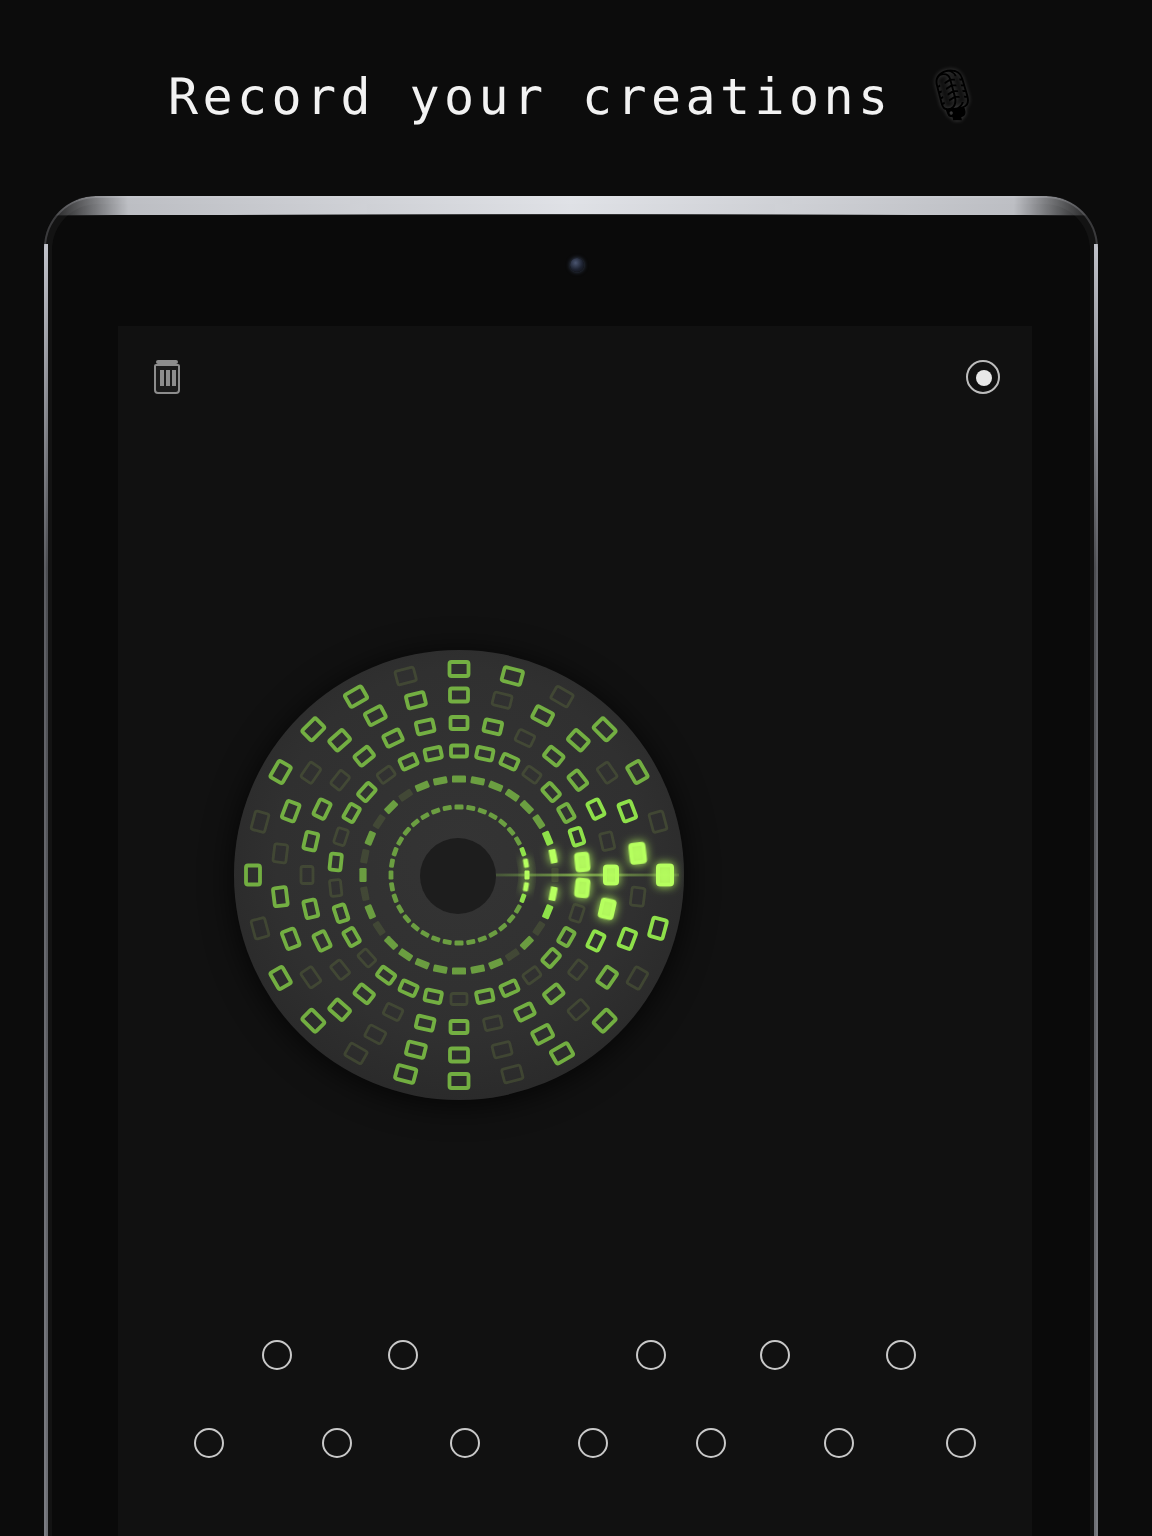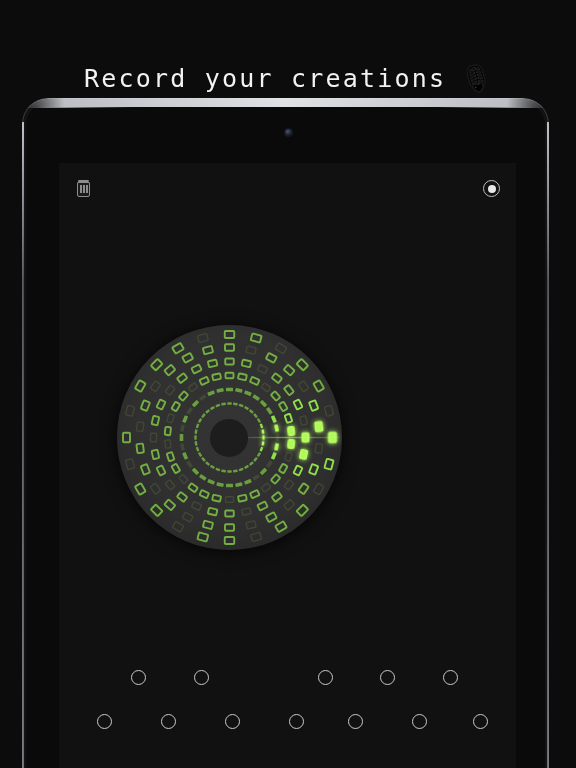--- a/index.html
+++ b/index.html
@@ -16,21 +16,20 @@
   
   .caption-bar {
     position: absolute;
     left: 0; top: 0;
     width: 576px; height: 96px;
     display: flex;
     align-items: center;
     justify-content: center;
     gap: 14px;
     background: #0c0c0c;
-    margin-top: 30px;
   }
   .caption-text {
     font-family: "DejaVu Sans Mono", "Liberation Mono", monospace;
     font-size: 25px;
     letter-spacing: 2.2px;
     color: #f2f2f2;
     white-space: nowrap;
   }
   .caption-emoji {
     font-size: 25px;

